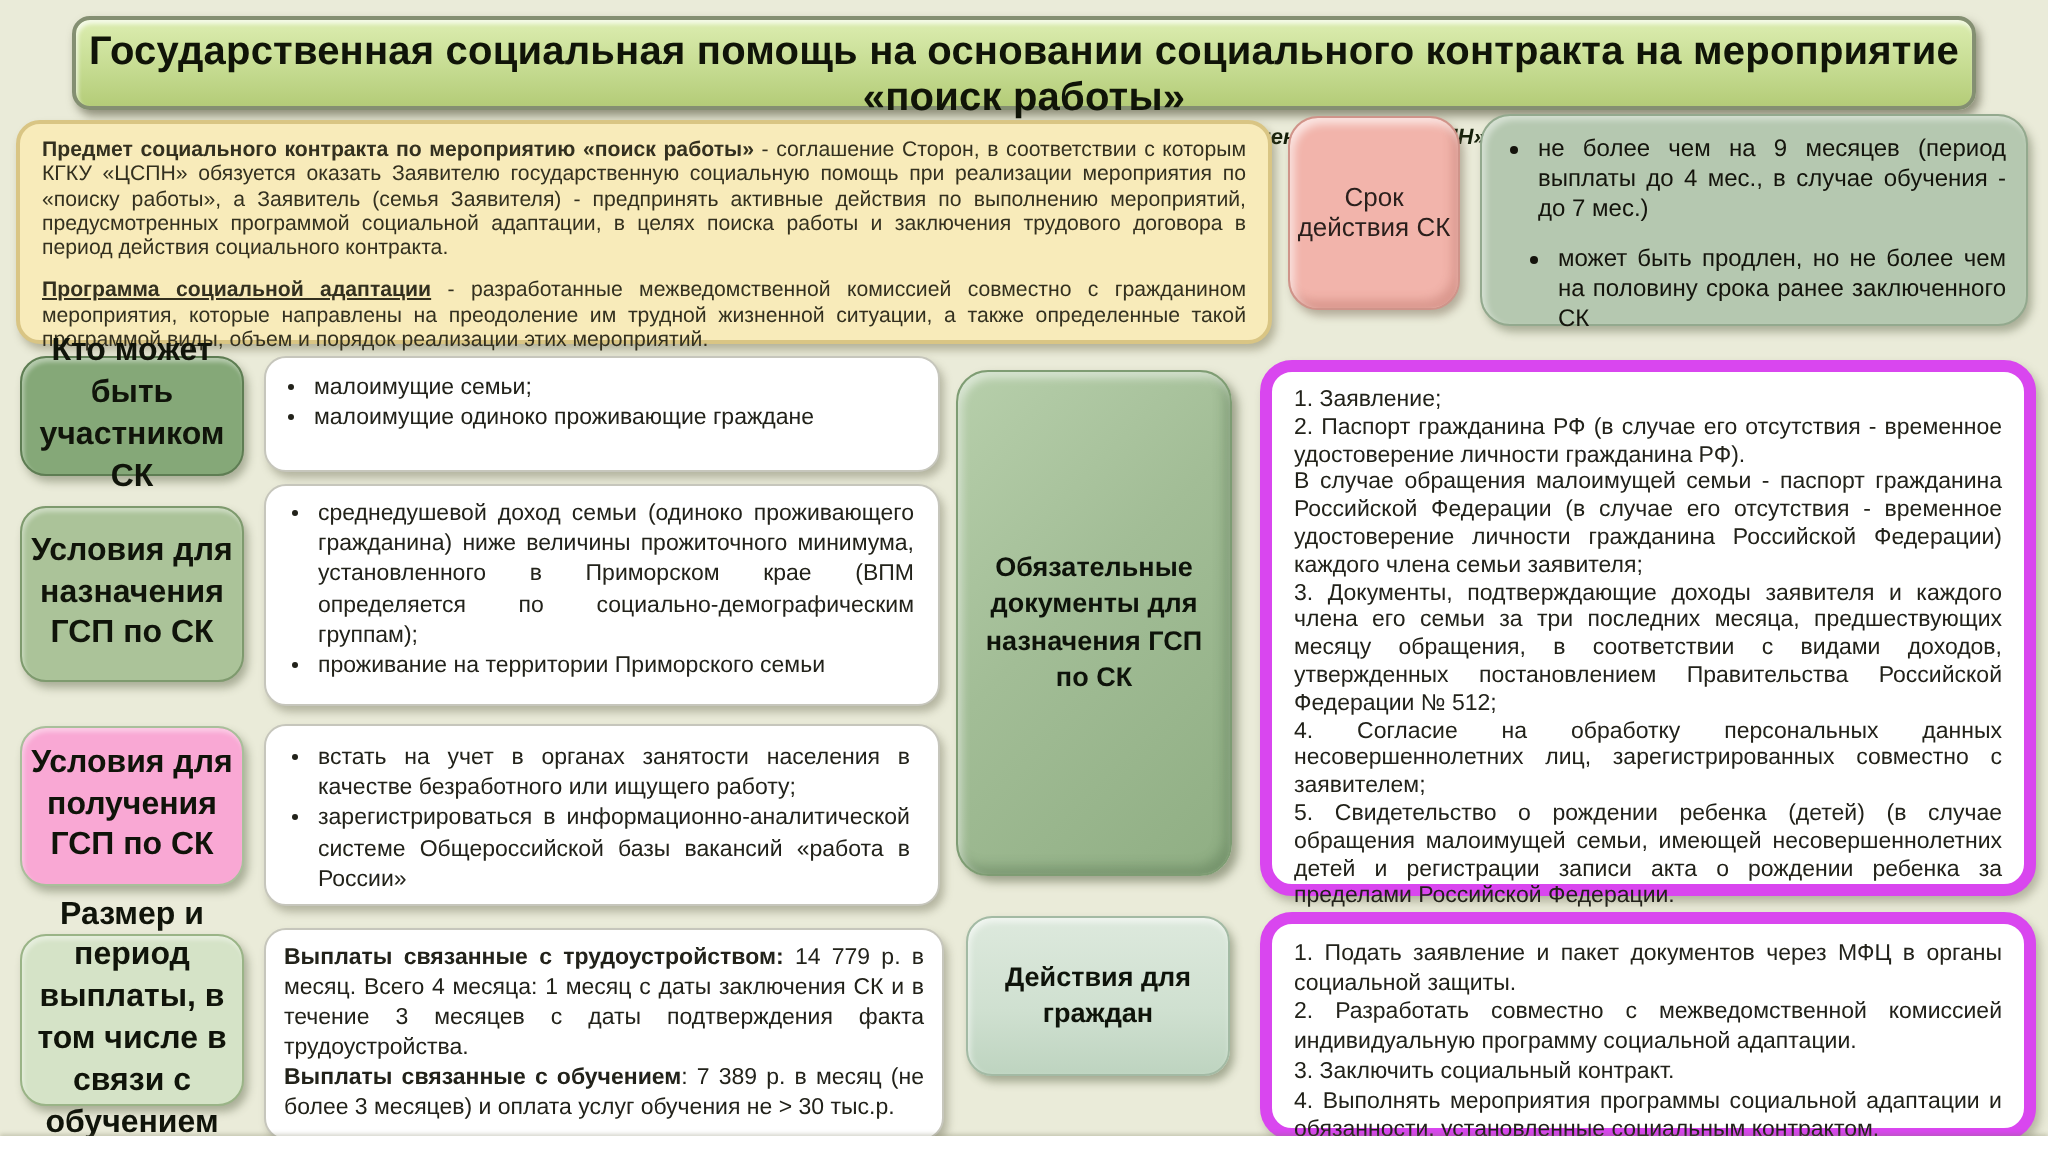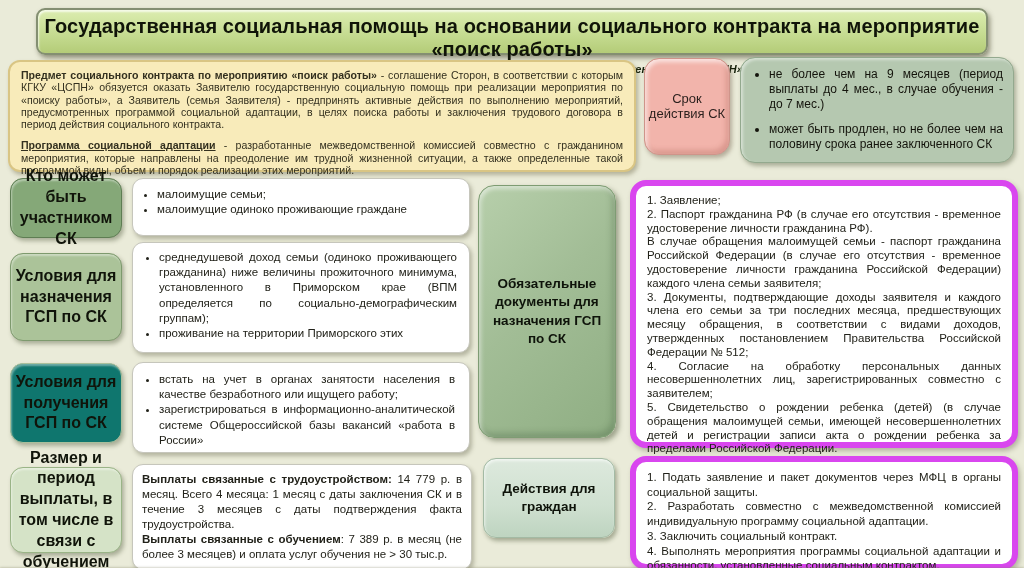--- a/index.html
+++ b/index.html
@@ -59,36 +59,36 @@
     left: 740px; top: 57px; width: 274px; height: 106px;
     background: #b5c8b0;
     border: 1px solid #93a98e;
     border-radius: 15px;
     box-shadow: inset 2px 2px 3px rgba(255,255,255,.45), 2px 3px 4px rgba(90,100,70,.45);
     padding: 9px 10px 6px 6px;
     font-size: 12px; line-height: 1.23; color: #14140c;
   }
   .duration-body ul { list-style: disc; padding-left: 22px; }
   .duration-body li { text-align: justify; }
-  .duration-body li + li { margin-top: 11px; }
+  .duration-body li + li { margin-top: 11px; margin-left: 10px; }
 
   
   .label-box {
     left: 10px; width: 112px;
     border-radius: 13px;
     display: flex; align-items: center; justify-content: center;
     text-align: center;
     font-weight: bold; font-size: 16px; line-height: 1.3;
     color: #10140a;
     box-shadow: 2px 3px 4px rgba(90,100,70,.45), inset 1px 2px 2px rgba(255,255,255,.4);
     padding: 4px;
   }
   .label-1 { top: 178px; height: 60px; background: #85a878; border: 1.5px solid #5e7d53; }
   .label-2 { top: 253px; height: 88px; background: #abc399; border: 1.5px solid #7e9a6e; }
-  .label-3 { top: 363px; height: 80px; background: #0f766e; border: 1.5px solid #a9bf9b; }
+  .label-3 { top: 363px; height: 80px; background: #f9a8d4; border: 1.5px solid #a9bf9b; }
   .label-4 { top: 467px; height: 86px; background: #d5e3c7; border: 1.5px solid #9ab487; }
 
   
   .white-box {
     background: #ffffff;
     border: 1px solid #c6c6bc;
     border-radius: 11px;
     box-shadow: 2px 3px 4px rgba(100,100,75,.4);
     color: #22221a;
   }
@@ -171,21 +171,21 @@
     <li>малоимущие одиноко проживающие граждане</li>
   </ul>
 </div>
 
 <div class="abs label-box label-2">
   <span>Условия для назначения ГСП по СК</span>
 </div>
 <div class="abs white-box wb-2">
   <ul>
     <li>среднедушевой доход семьи (одиноко проживающего гражданина) ниже величины прожиточного минимума, установленного в Приморском крае (ВПМ определяется по социально-демографическим группам);</li>
-    <li>проживание на территории Приморского этих</li>
+    <li>проживание на территории Приморского семьи</li>
   </ul>
 </div>
 
 <div class="abs label-box label-3">
   <span>Условия для получения ГСП по СК</span>
 </div>
 <div class="abs white-box wb-3">
   <ul>
     <li>встать на учет в органах занятости населения в качестве безработного или ищущего работу;</li>
     <li>зарегистрироваться в информационно-аналитической системе Общероссийской базы вакансий «работа в России»</li>

